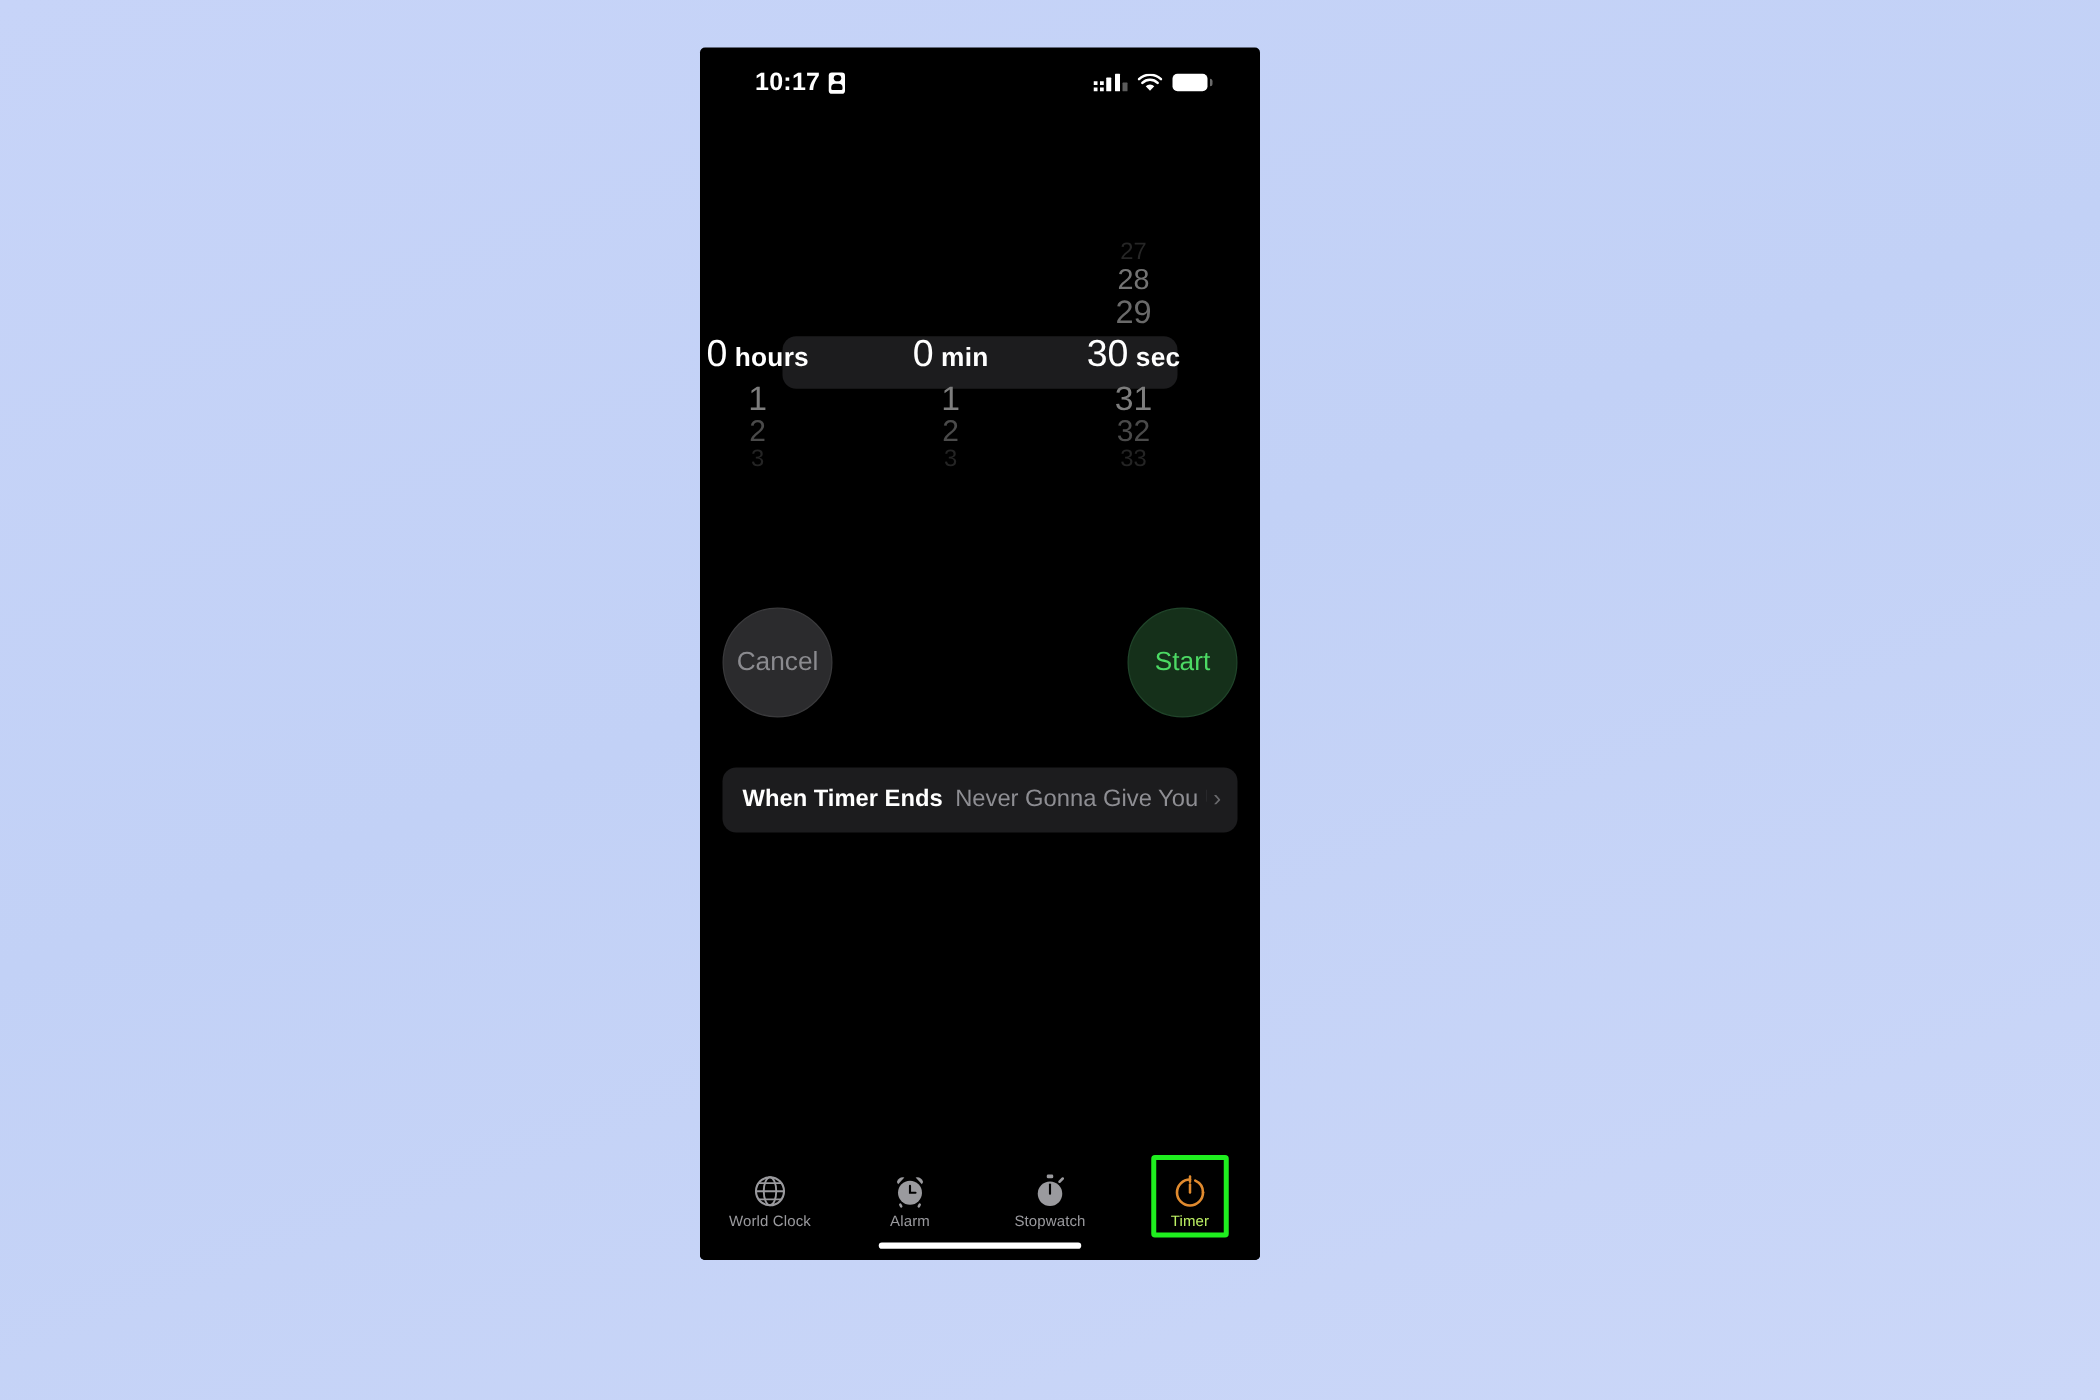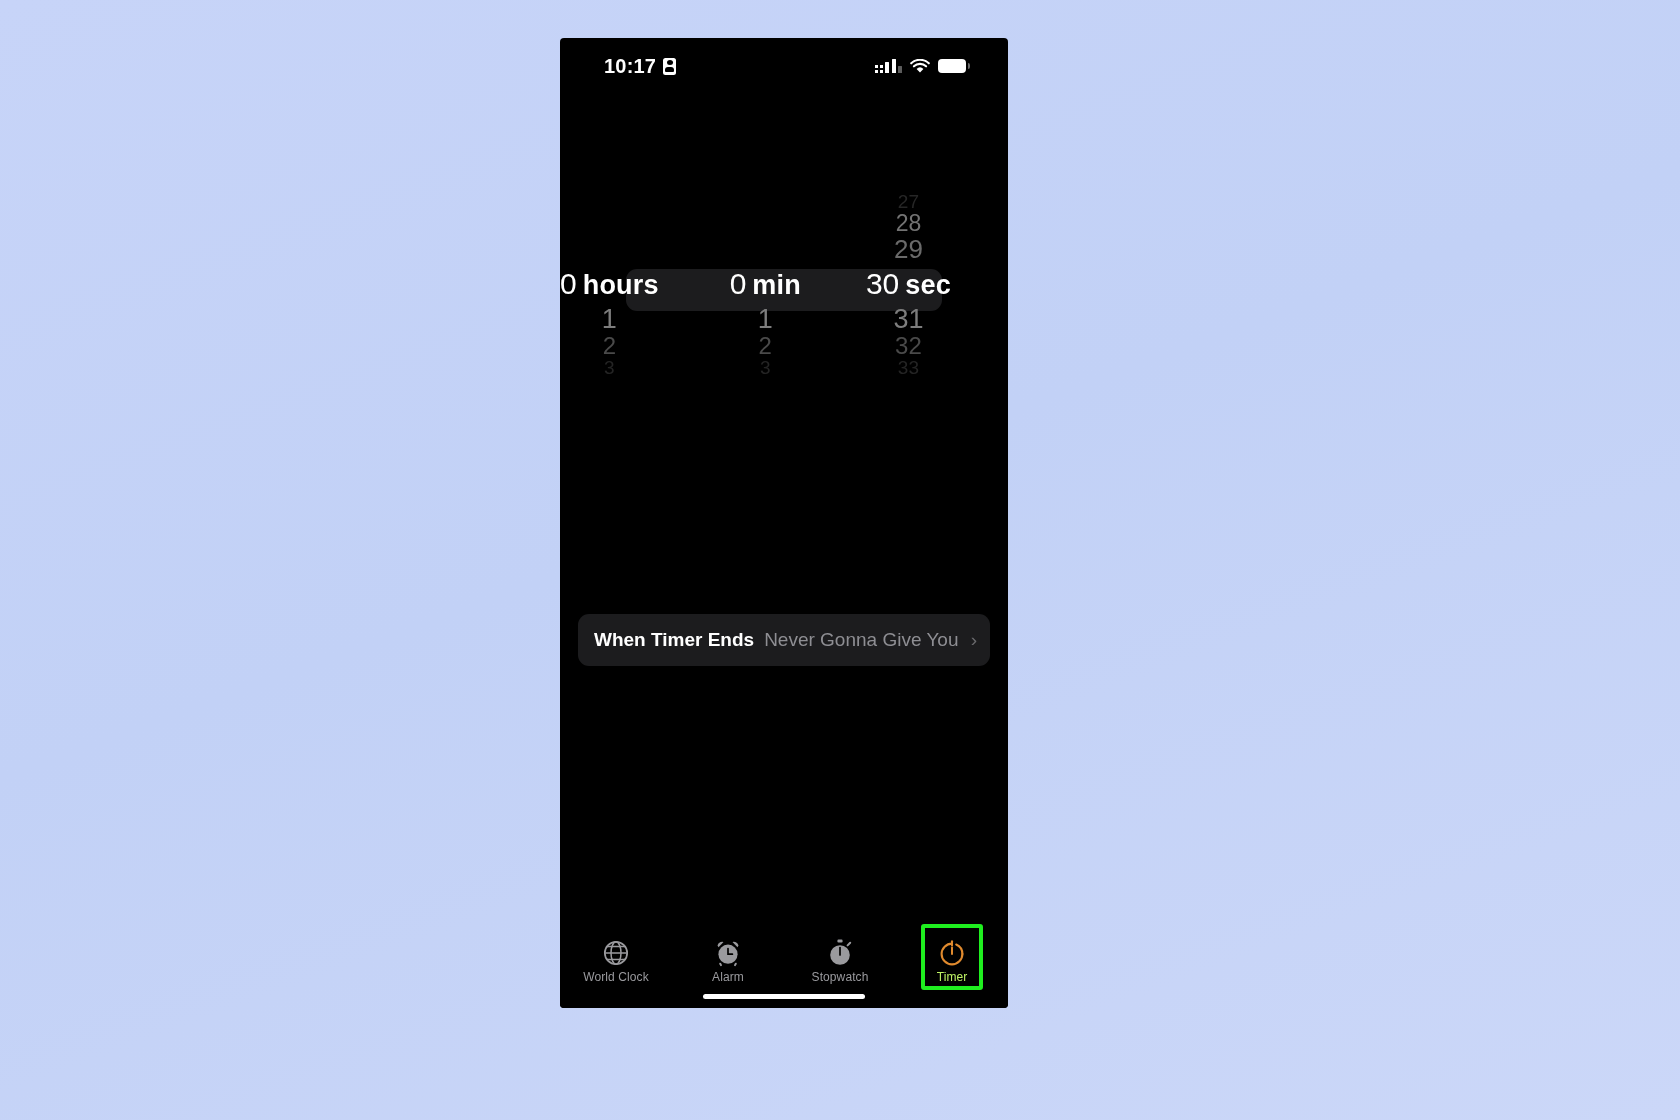--- a/index.html
+++ b/index.html
@@ -109,21 +109,21 @@
   }
   .pk.n3 { color: #262626; font-size: 19px; height: 18px; line-height:18px; }
   .pk.n2 { color: #737373; font-size: 23px; height: 24px; line-height:24px; }
   .pk.n1 { color: #6a6a6a; font-size: 26px; }
   .pk.sel {
     color: #fff; font-size: 30px; font-weight: 400;
     height: 42px; line-height: 42px;
     position: relative; z-index: 2;
   }
   .pk.sel .unit {
-    font-size: 27px; font-weight: 700; margin-left: 6px;
+    font-size: 21px; font-weight: 700; margin-left: 6px;
     letter-spacing: 0.2px;
   }
   .pk.below1 { color: #7d7d7d; font-size: 27px; }
   .pk.below2 { color: #4a4a4a; font-size: 24px; height:26px; line-height:26px;}
   .pk.below3 { color: #242424; font-size: 19px; height:18px; line-height:18px;}
 
   
   .actions {
     position: absolute; top: 448px; left: 0; width: 100%;
     height: 96px;
@@ -271,20 +271,24 @@
             <span>30</span><span class="unit">sec</span>
           </div>
           <div class="pk below1">31</div>
           <div class="pk below2">32</div>
           <div class="pk below3">33</div>
         </div>
 
       </div>
     </div>
 
+    <div class="actions">
+      <div class="circle-btn btn-cancel">Cancel</div>
+      <div class="circle-btn btn-start">Start</div>
+    </div>
 
     <div class="row-end">
       <span class="row-title">When Timer Ends</span>
       <span class="row-value">Never Gonna Give You U...</span>
       <span class="row-chev">›</span>
     </div>
 
     <div class="tabbar">
 
       <div class="tab">

